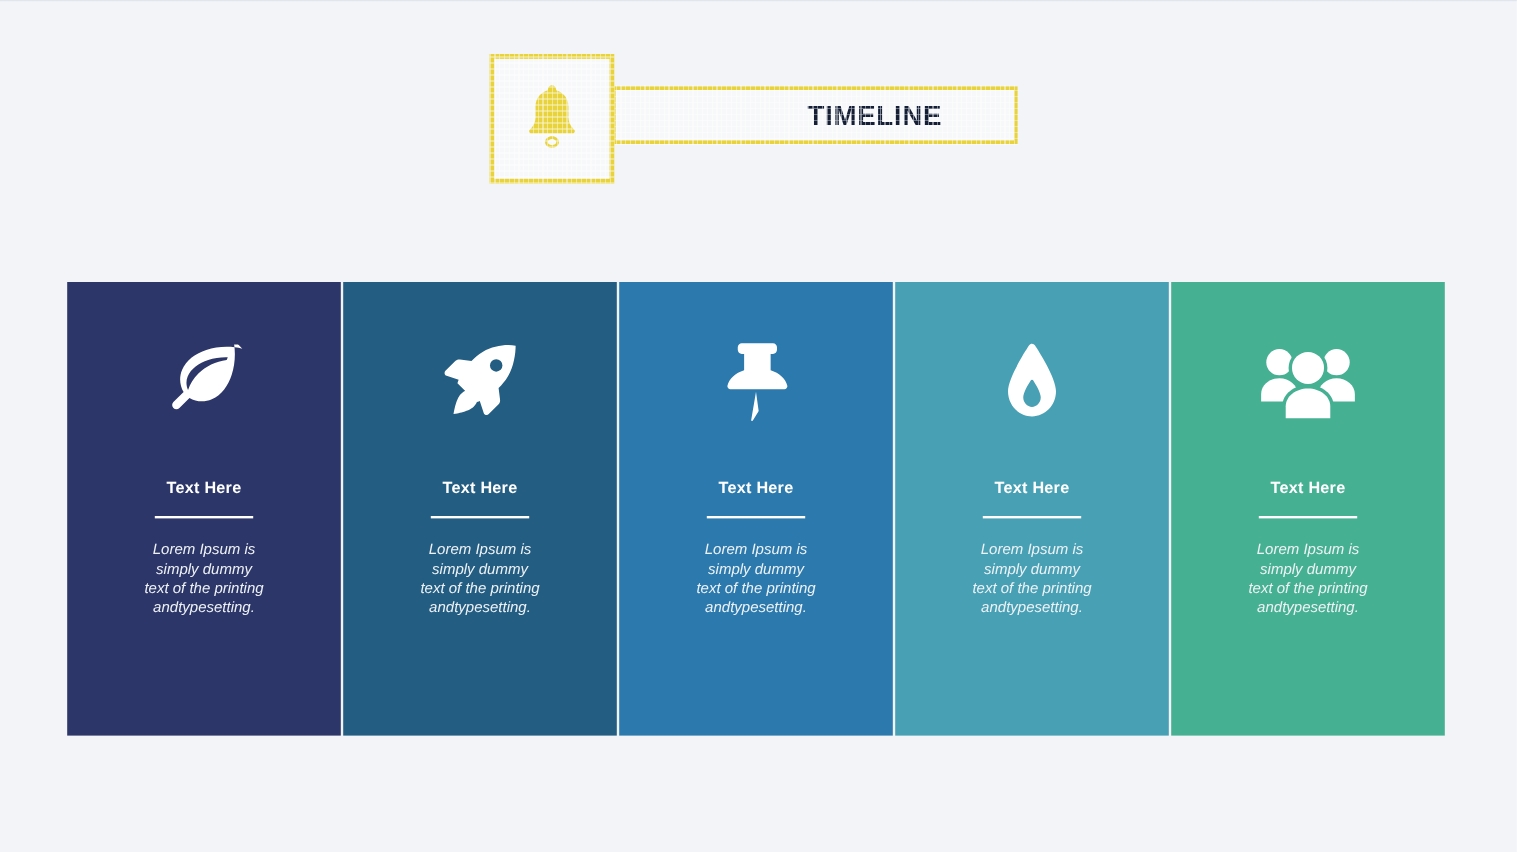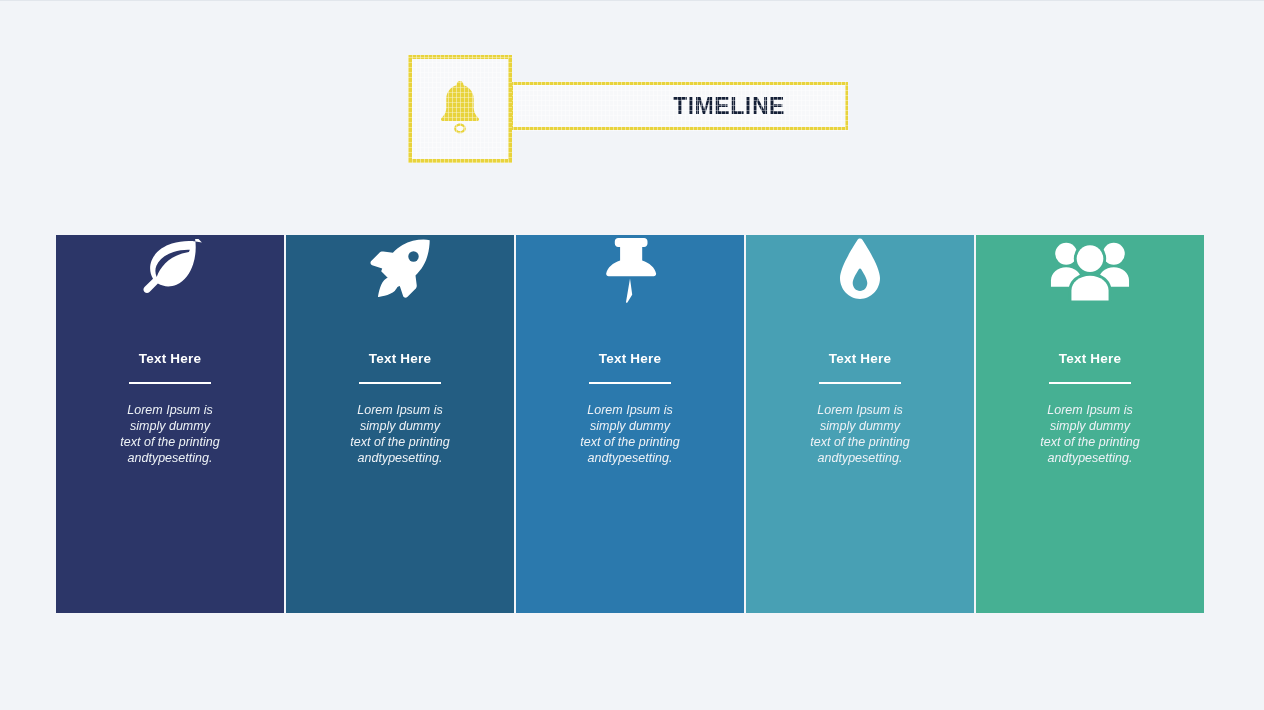--- a/index.html
+++ b/index.html
@@ -14,21 +14,21 @@
     background: #f2f4f8;
     font-family: "Liberation Sans", sans-serif;
     position: relative;
     border-top: 1px solid #e2e6ec;
   }
 
   
   #header {
     position: absolute;
     left: 408px;
-    top: 54px;
+    top: 44px;
     width: 440px;
     height: 108px;
   }
 
   #icon-box {
     position: absolute;
     left: 0;
     top: 0;
     width: 104px;
     height: 108px;
@@ -84,20 +84,21 @@
     display: flex;
     gap: 2px;
   }
 
   .col {
     flex: 1 1 0;
     position: relative;
     display: flex;
     flex-direction: column;
     align-items: center;
+    padding-top: 48px;
   }
 
   .col-icon {
     width: 80px;
     height: 70px;
     display: flex;
     align-items: center;
     justify-content: center;
   }
 

